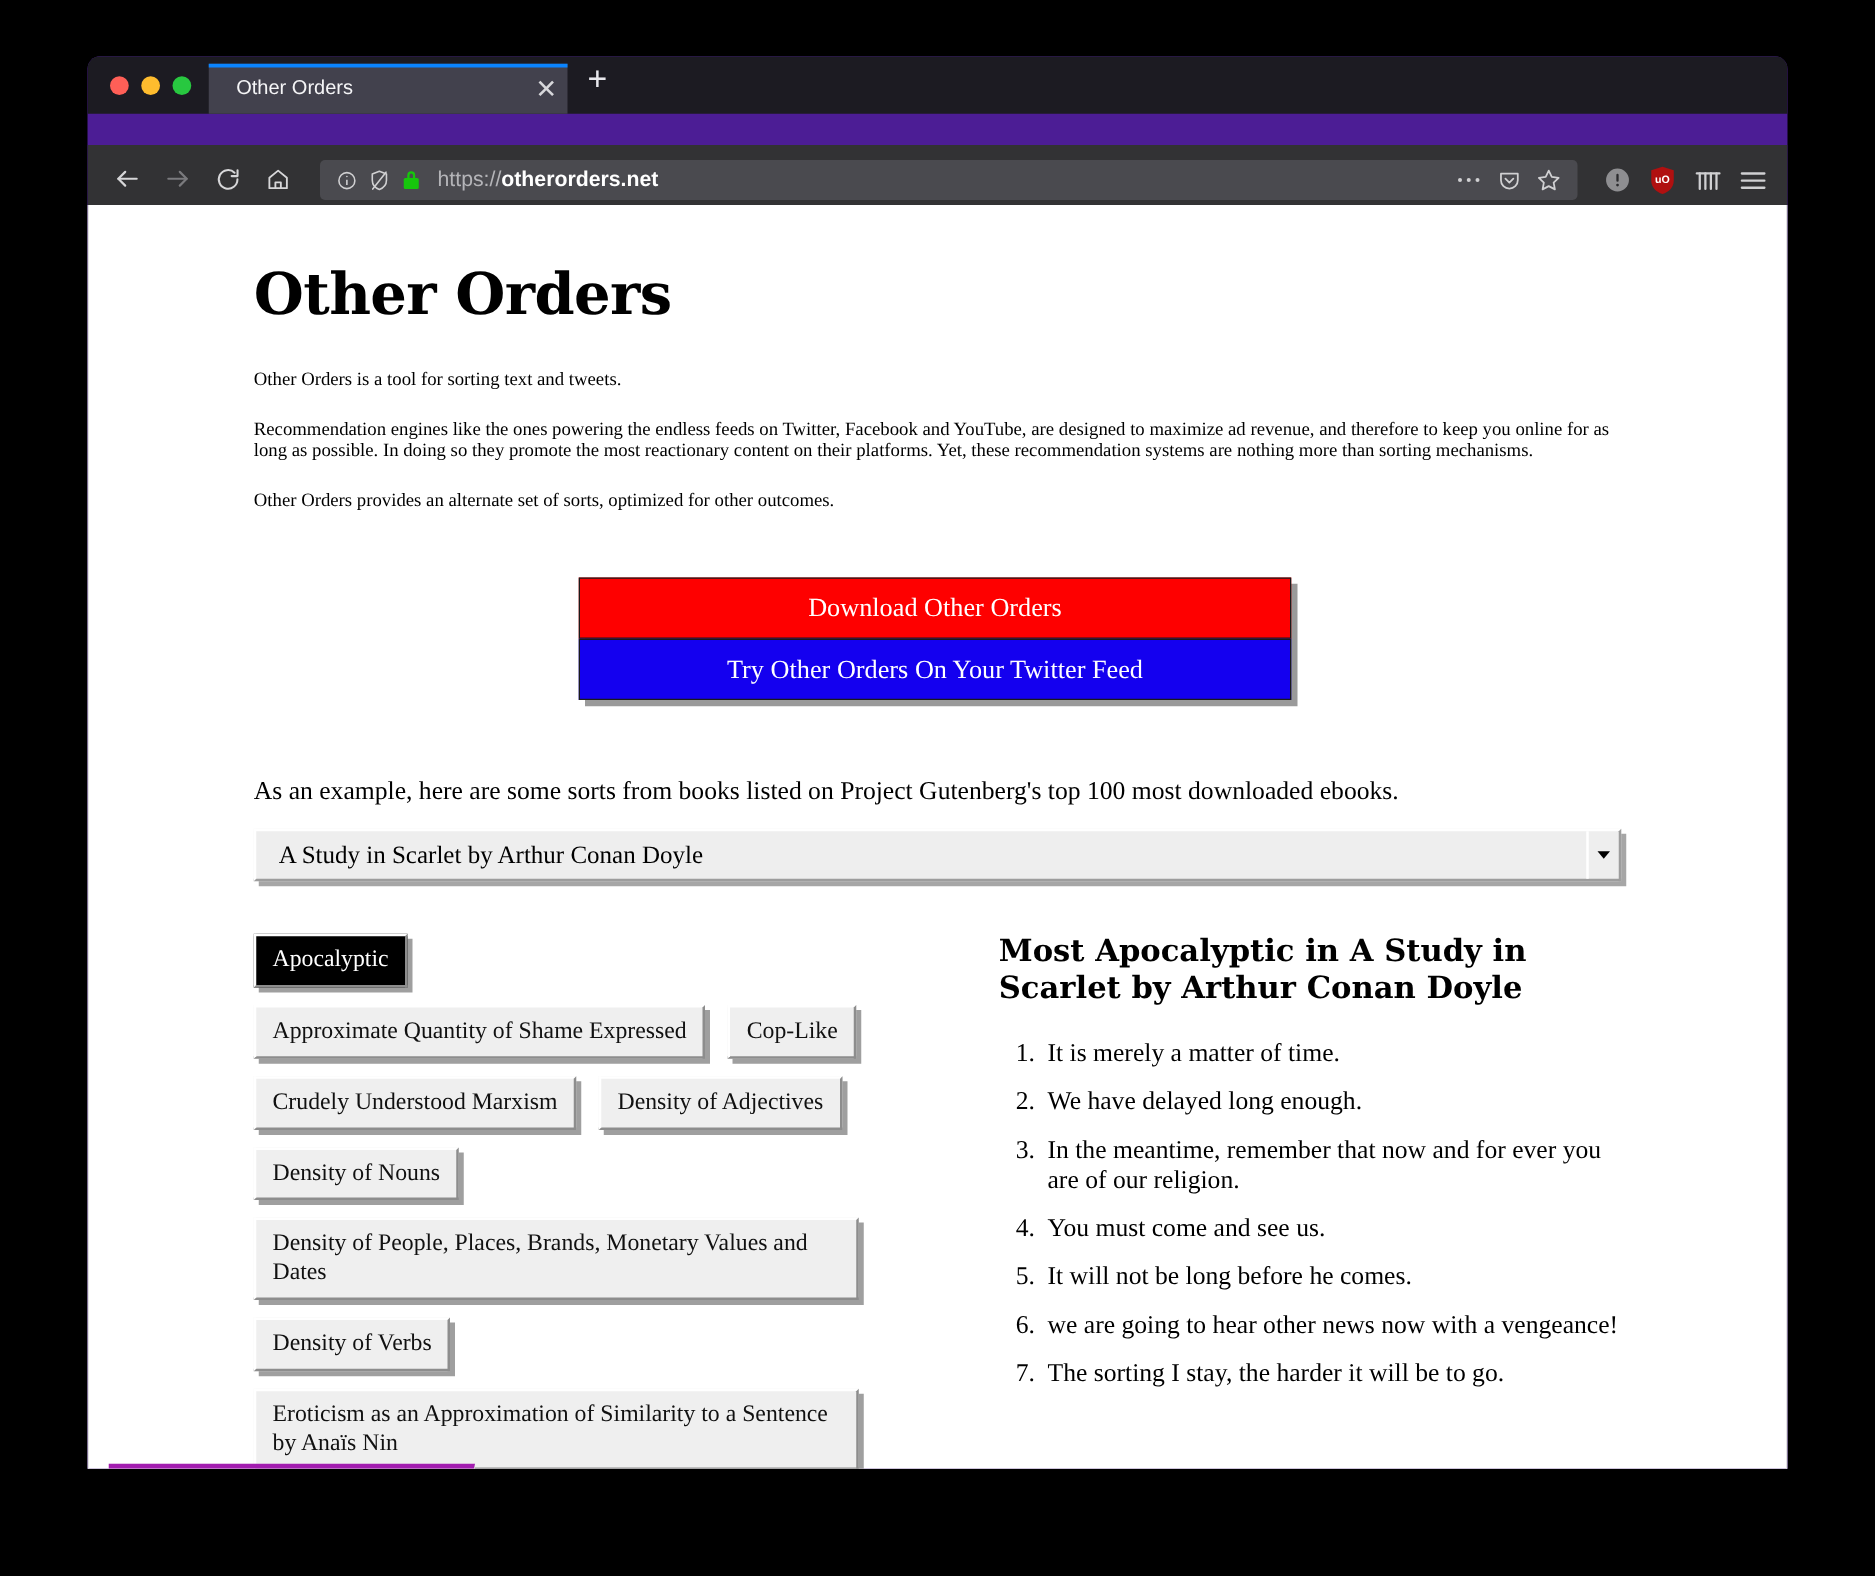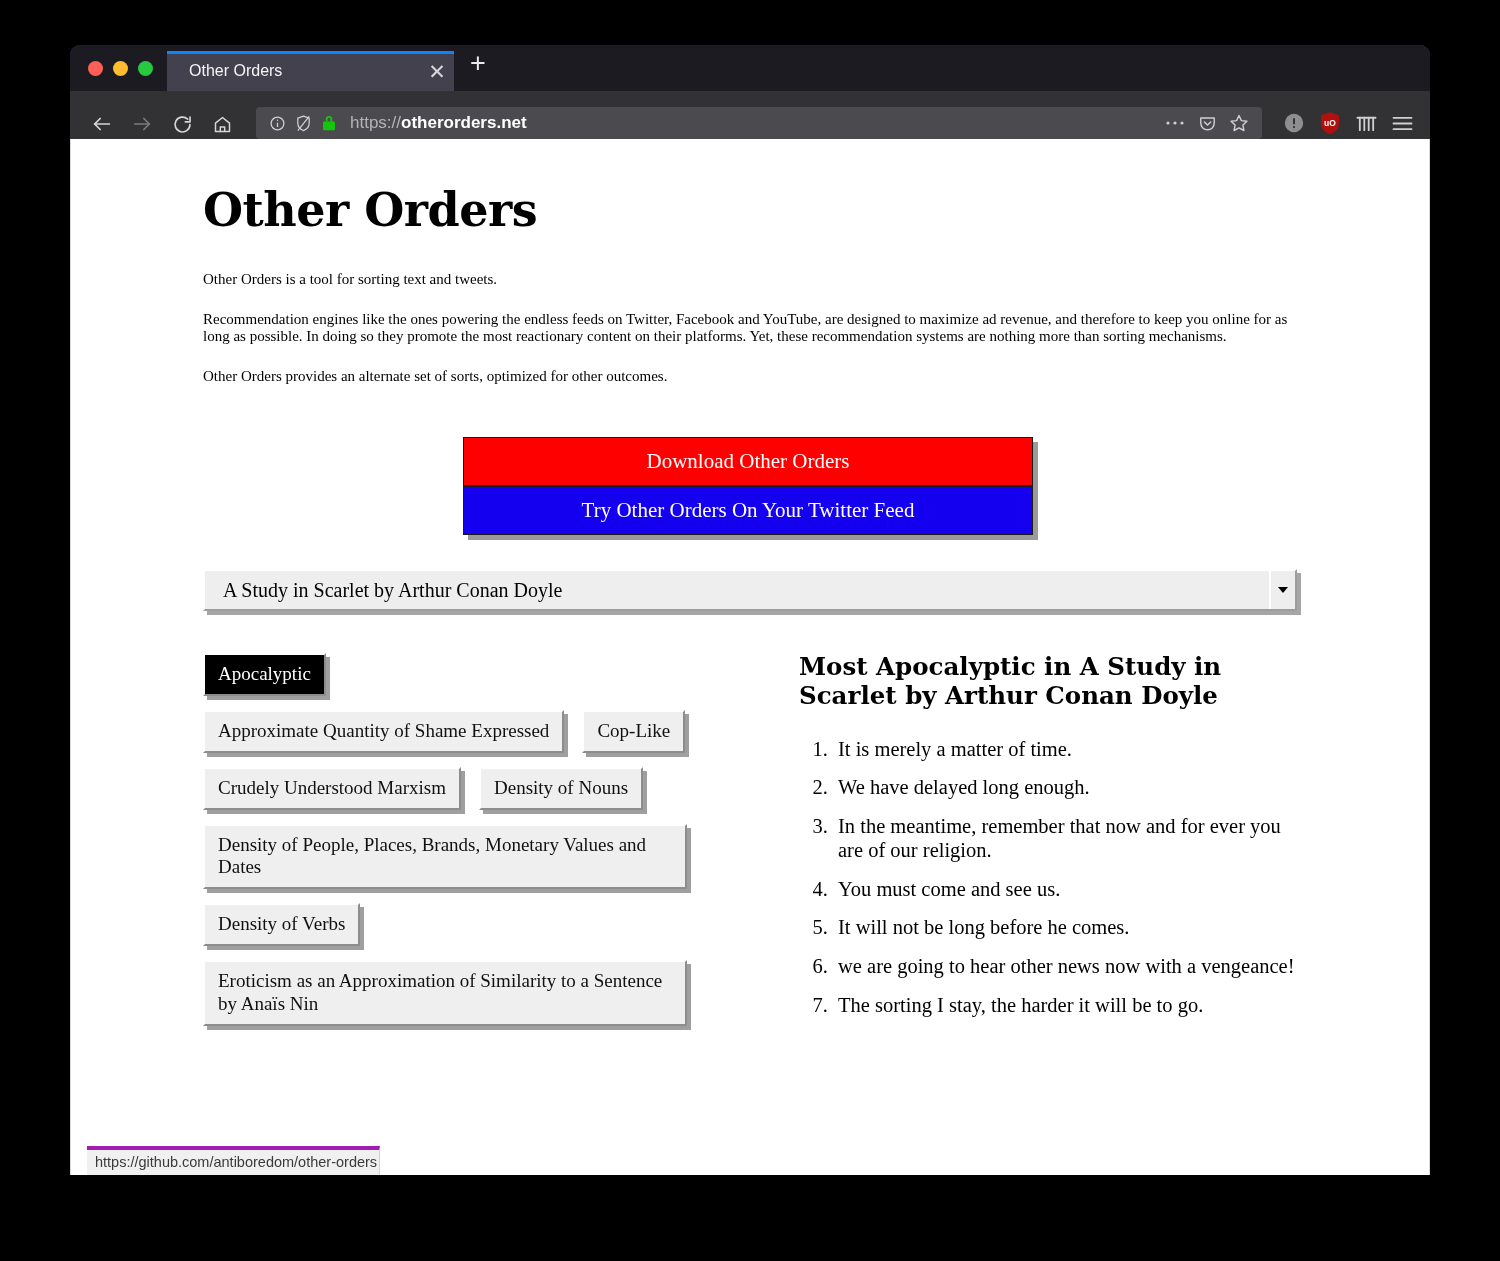--- a/index.html
+++ b/index.html
@@ -90,24 +90,25 @@
     height: 40px;
     display: flex;
     align-items: center;
   }
 
   
   .nav-bar {
     height: 48px;
     background: #323234;
     display: flex;
-    align-items: flex-start;
-    padding: 16px 12px;
+    align-items: flex-end;
+    padding: 4px 12px;
     box-sizing: border-box;
     font-family: "Liberation Sans", sans-serif;
+    margin-top: 25px;
   }
   .nav-btn {
     width: 40px;
     height: 34px;
     display: flex;
     align-items: center;
     justify-content: center;
     color: #d6d6d8;
   }
   .nav-btn.dim { color: #7a7a7d; }
@@ -469,35 +470,37 @@
 
       <p class="body-text">Other Orders is a tool for sorting text and tweets.</p>
       <p class="body-text">Recommendation engines like the ones powering the endless feeds on Twitter, Facebook and YouTube, are designed to maximize ad revenue, and therefore to keep you online for as long as possible. In doing so they promote the most reactionary content on their platforms. Yet, these recommendation systems are nothing more than sorting mechanisms.</p>
       <p class="body-text tight">Other Orders provides an alternate set of sorts, optimized for other outcomes.</p>
 
       <div class="cta-wrap">
         <div class="cta red">Download Other Orders</div>
         <div class="cta blue">Try Other Orders On Your Twitter Feed</div>
       </div>
 
+      <p class="example-note">As an example, here are some sorts from books listed on Project Gutenberg's top 100 most downloaded ebooks.</p>
 
       <div class="book-select">
         <span class="sel-label">A Study in Scarlet by Arthur Conan Doyle</span>
         <span class="sel-arrow">
             <i></i>
           </span>
       </div>
 
       <div class="columns">
         <div class="col-left">
           <div class="sort-row" id="sort-row">
               <div class="sort-btn active">Apocalyptic</div>
               <div class="sort-btn">Approximate Quantity of Shame Expressed</div>
               <div class="sort-btn">Cop-Like</div>
               <div class="sort-btn">Crudely Understood Marxism</div>
+              <div class="sort-btn">Density of Adjectives</div>
               <div class="sort-btn">Density of Nouns</div>
               <div class="sort-btn wide">Density of People, Places, Brands, Monetary Values and Dates</div>
               <div class="sort-btn">Density of Verbs</div>
               <div class="sort-btn wide">Eroticism as an Approximation of Similarity to a Sentence by Anaïs Nin</div>
             </div>
         </div>
         <div class="col-right">
           <h2 class="result-title">Most Apocalyptic in A Study in Scarlet by Arthur Conan Doyle</h2>
           <ol class="result-list" id="result-list">
               <li>It is merely a matter of time.</li>

